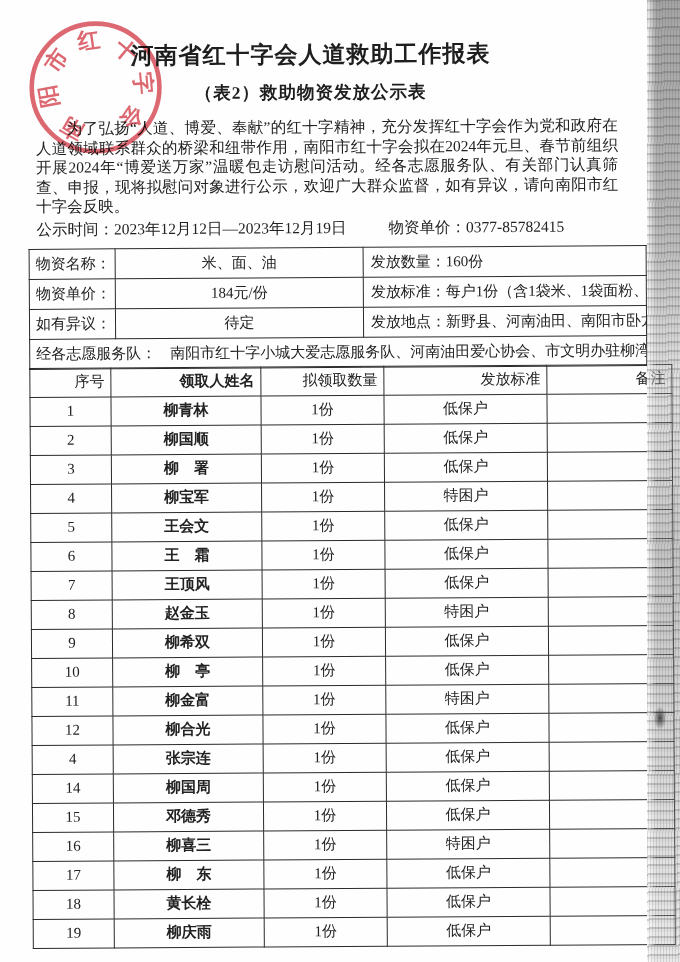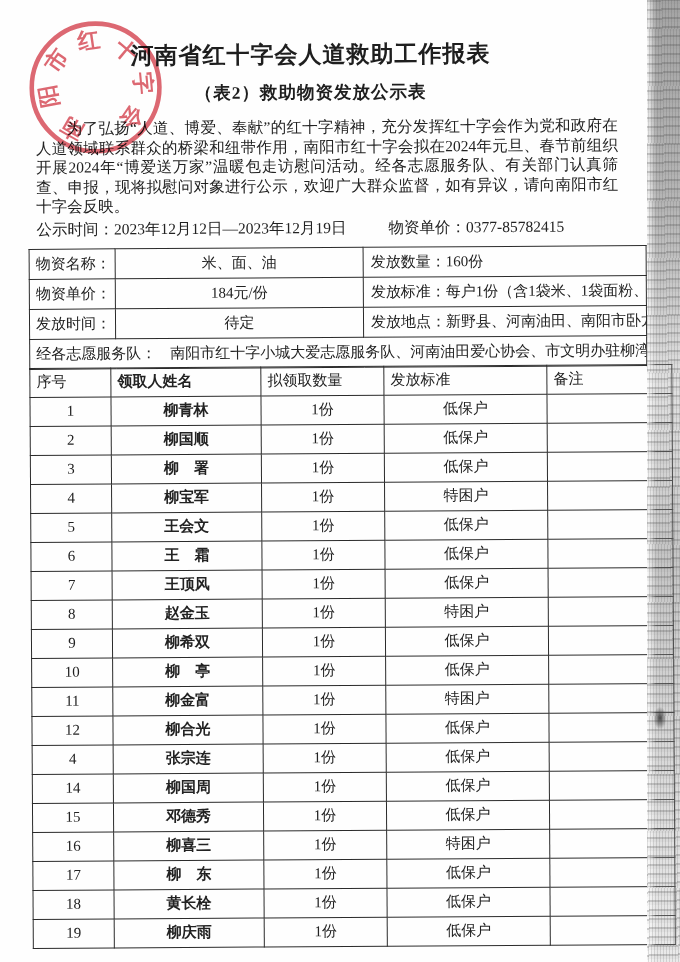--- a/index.html
+++ b/index.html
@@ -50,21 +50,21 @@
   }
   .info-table{width:577px;margin-top:9px;}
   .info-table td{height:29px;}
   .info-table .lbl{text-align:right;width:73px;}
   .info-table .val{text-align:center;width:235px;}
   .info-table .rgt{text-align:left;width:269px;padding-left:7px;}
   .info-table .exec td{text-align:left;}
   .exec-gap{display:inline-block;width:14px;}
 
   .roster-table{width:577px;margin-top:-1.6px;}
-  .roster-table th{height:28px;text-align:left;margin-top:15px;}
+  .roster-table th{height:28px;text-align:right;margin-top:15px;}
   .roster-table td{height:28px;text-align:center;}
   .c-seq{width:68px;}
   .c-name{width:137px;font-weight:bold;}
   .c-qty{width:110px;}
   .c-fam{width:150px;}
   .c-rem{width:112px;font-family:Liberation Serif, serif;}
 
   
   .scan-band{
     position:absolute;top:0;right:0;bottom:0;width:33px;pointer-events:none;
@@ -115,21 +115,21 @@
           <td class="lbl">物资名称：</td>
           <td class="val">米、面、油</td>
           <td class="rgt">发放数量：160份</td>
         </tr>
         <tr>
           <td class="lbl">物资单价：</td>
           <td class="val">184元/份</td>
           <td class="rgt">发放标准：每户1份（含1袋米、1袋面粉、1桶食用油）</td>
         </tr>
         <tr>
-          <td class="lbl">发放时间：</td>
+          <td class="lbl">如有异议：</td>
           <td class="val">待定</td>
           <td class="rgt">发放地点：新野县、河南油田、南阳市卧龙区</td>
         </tr>
         <tr class="exec">
           <td colspan="3"><span>经各志愿服务队：</span><span class="exec-gap"></span><span>南阳市红十字小城大爱志愿服务队、河南油田爱心协会、市文明办驻柳湾村点</span></td>
         </tr>
       </tbody>
     </table>
 
     <table class="roster-table">

